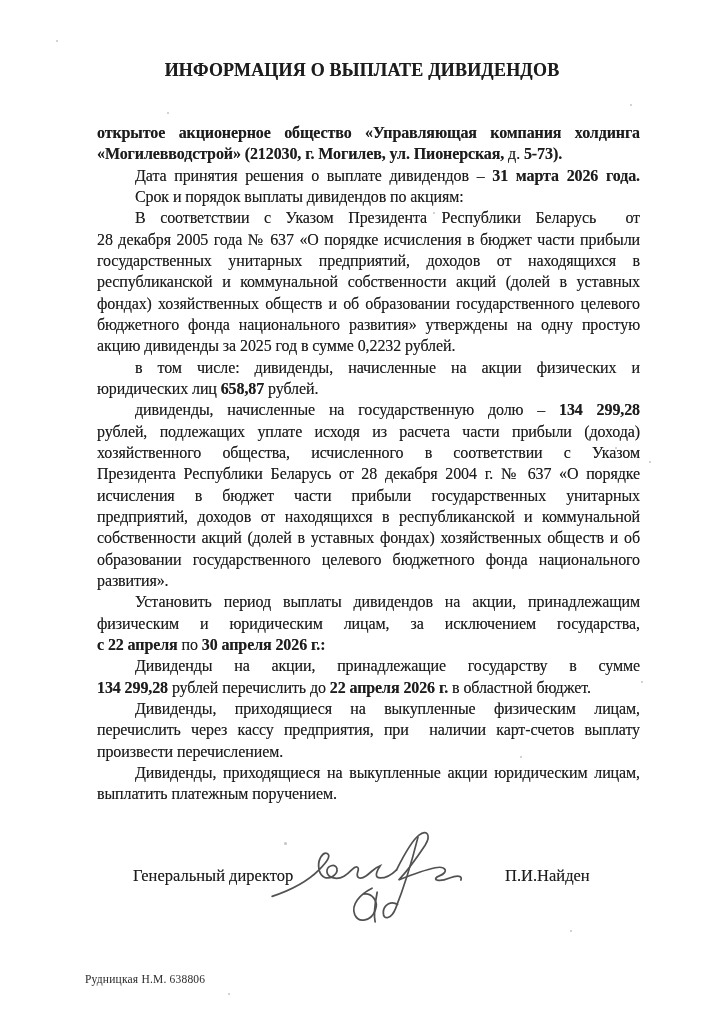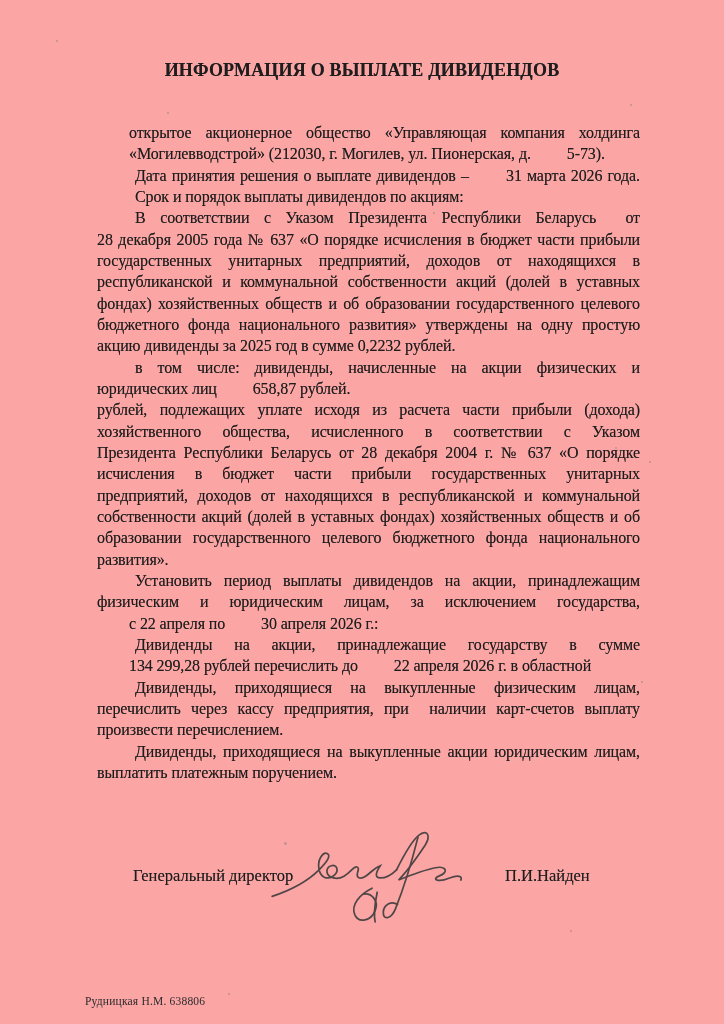--- a/index.html
+++ b/index.html
@@ -1,38 +1,38 @@
 <!DOCTYPE html>
 <html><head>
 <meta charset="utf-8">
 <style>
   html,body{margin:0;padding:0;background:#e8e8e8;}
   .page{
     position:relative;width:724px;height:1024px;margin:0 auto;
-    background:#fca5a5;overflow:hidden;
+    background:#ffffff;overflow:hidden;
     font-family:"Liberation Serif","DejaVu Serif",serif;color:#1d1d1d;
   }
   .doc-title{
     position:absolute;top:59px;left:0;width:724px;text-align:center;
     font-weight:bold;font-size:18px;line-height:23.5px;letter-spacing:.2px;
     text-shadow:0 0 .5px rgba(20,20,20,.6);
   }
   .bodytext{position:absolute;top:122px;left:97px;width:543px;}
   .line{
     height:21.33px;font-size:16px;line-height:21.33px;letter-spacing:-.1px;
     overflow:hidden;white-space:normal;
     text-shadow:0 0 .5px rgba(25,25,25,.55);
   }
   .line.j{text-align:justify;text-align-last:justify;}
   .line.ind{padding-left:38px;}
-  .b{font-weight:normal;margin-left:32px;}
+  .b{font-weight:bold;}
   .sig-role{position:absolute;left:97px;top:866px;font-size:16.5px;text-shadow:0 0 .5px rgba(25,25,25,.5);margin-left:36px;}
   .sig-name{position:absolute;left:505px;top:866px;font-size:16.5px;text-shadow:0 0 .5px rgba(25,25,25,.5);}
   .sig-svg{position:absolute;left:266px;top:828px;width:204px;height:104px;}
-  .footer-note{position:absolute;left:85px;top:995px;font-size:11.5px;letter-spacing:.2px;color:#2b2b2b;}
+  .footer-note{position:absolute;left:85px;top:973px;font-size:11.5px;letter-spacing:.2px;color:#2b2b2b;}
   .dot{position:absolute;background:#7a7a7a;border-radius:50%;opacity:.45;}
 </style>
 </head>
 <body>
 
 <div class="page">
 
   <div class="doc-title">
     <div>ИНФОРМАЦИЯ О ВЫПЛАТЕ ДИВИДЕНДОВ</div>
   </div>
@@ -44,20 +44,21 @@
       <div class="line ind"><span>Срок и порядок выплаты дивидендов по акциям:</span></div>
       <div class="line j ind"><span>В соответствии с Указом Президента Республики Беларусь &nbsp;от</span></div>
       <div class="line j"><span>28 декабря 2005 года № 637 «О порядке исчисления в бюджет части прибыли</span></div>
       <div class="line j"><span>государственных унитарных предприятий, доходов от находящихся в</span></div>
       <div class="line j"><span>республиканской и коммунальной собственности акций (долей в уставных</span></div>
       <div class="line j"><span>фондах) хозяйственных обществ и об образовании государственного целевого</span></div>
       <div class="line j"><span>бюджетного фонда национального развития» утверждены на одну простую</span></div>
       <div class="line"><span>акцию дивиденды за 2025 год в сумме 0,2232 рублей.</span></div>
       <div class="line j ind"><span>в том числе: дивиденды, начисленные на акции физических и</span></div>
       <div class="line"><span>юридических лиц </span><span class="b">658,87</span><span> рублей.</span></div>
+      <div class="line j ind"><span>дивиденды, начисленные на государственную долю – </span><span class="b">134 299,28</span></div>
       <div class="line j"><span>рублей, подлежащих уплате исходя из расчета части прибыли (дохода)</span></div>
       <div class="line j"><span>хозяйственного общества, исчисленного в соответствии с Указом</span></div>
       <div class="line j"><span>Президента Республики Беларусь от 28 декабря 2004 г. № 637 «О порядке</span></div>
       <div class="line j"><span>исчисления в бюджет части прибыли государственных унитарных</span></div>
       <div class="line j"><span>предприятий, доходов от находящихся в республиканской и коммунальной</span></div>
       <div class="line j"><span>собственности акций (долей в уставных фондах) хозяйственных обществ и об</span></div>
       <div class="line j"><span>образовании государственного целевого бюджетного фонда национального</span></div>
       <div class="line"><span>развития».</span></div>
       <div class="line j ind"><span>Установить период выплаты дивидендов на акции, принадлежащим</span></div>
       <div class="line j"><span>физическим и юридическим лицам, за исключением государства,</span></div>

